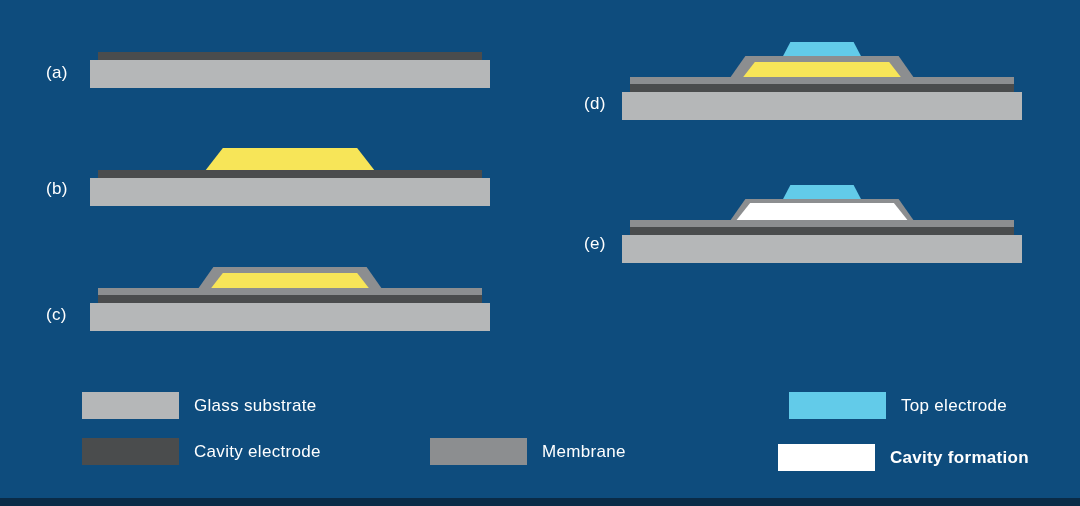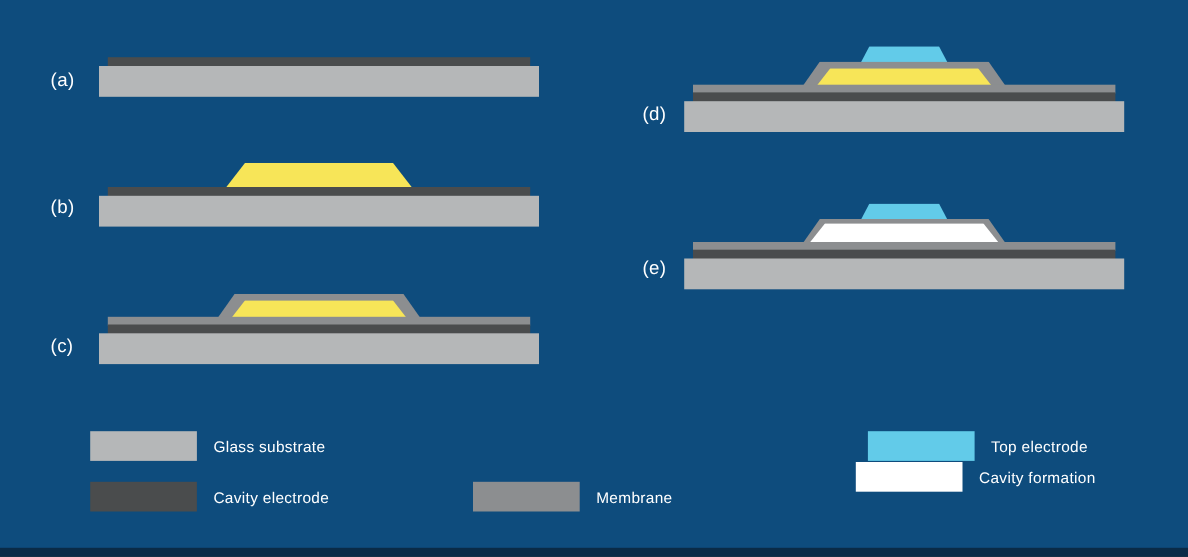--- a/index.html
+++ b/index.html
@@ -28,21 +28,21 @@
   }
   .legend-entry{
     position:absolute;
     display:flex;
     align-items:center;
     gap:15px;
   }
   .swatch{width:97px;height:27px;flex:0 0 auto;}
   .legend-label{
     color:var(--text);
-    font-size:14px;
+    font-size:17px;
     letter-spacing:.3px;
     white-space:nowrap;
   }
   .footer-bar{
     position:absolute;left:0;bottom:0;width:100%;height:8px;
     background:var(--footer_bar);
   }
 </style>
 </head>
 <body>
@@ -103,19 +103,19 @@
     <span class="legend-label">Cavity electrode</span>
   </div>
   <div class="legend-entry" style="left:430px;top:438px;">
     <div class="swatch membrane-bar"></div>
     <span class="legend-label">Membrane</span>
   </div>
   <div class="legend-entry" style="left:778px;top:392px;padding-left:11px;">
     <div class="swatch top-electrode"></div>
     <span class="legend-label">Top electrode</span>
   </div>
-  <div class="legend-entry" style="left:778px;top:420px;">
+  <div class="legend-entry" style="left:778px;top:444px;font-weight:bold;">
     <div class="swatch cavity"></div>
     <span class="legend-label">Cavity formation</span>
   </div>
 
   <div class="footer-bar"></div>
 </div>
 
 </body></html>

